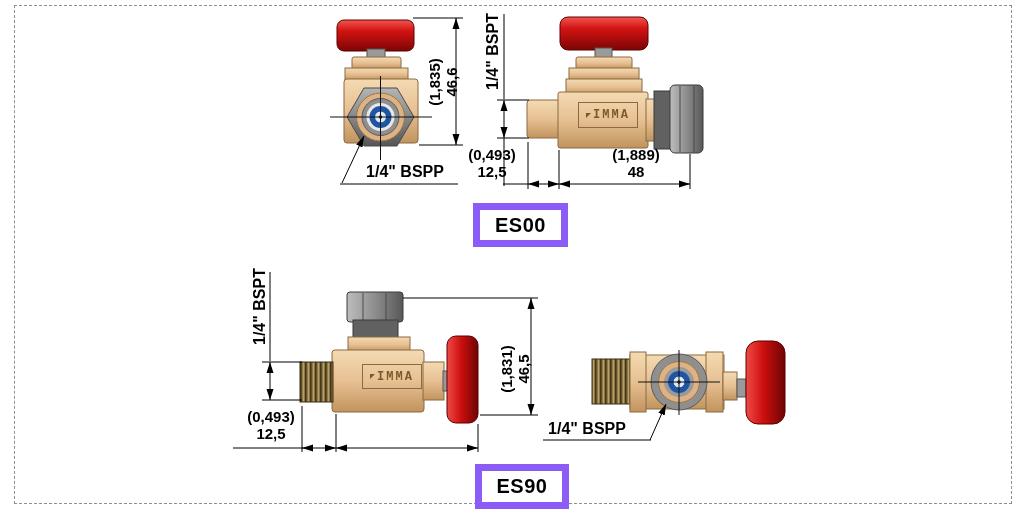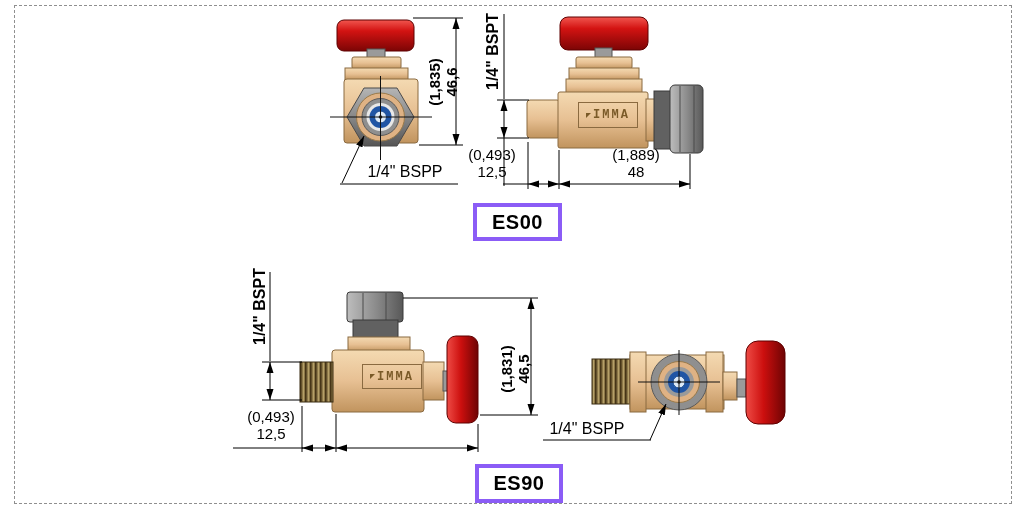--- a/index.html
+++ b/index.html
@@ -1,29 +1,29 @@
 <!DOCTYPE html>
 <html><head>
 <meta charset="utf-8">
 <style>
   html,body{margin:0;padding:0;background:#ffffff;}
   .canvas{position:relative;width:1025px;height:510px;background:#ffffff;
           font-family:"Liberation Sans",sans-serif;overflow:hidden;}
   .frame{position:absolute;left:14px;right:13px;top:5px;bottom:6px;border:1px dashed #8f8f8f;}
   .art{position:absolute;left:0;top:0;}
-  .dim-text{position:absolute;font-weight:normal;font-size:15px;line-height:17px;
+  .dim-text{position:absolute;font-weight:bold;font-size:15px;line-height:17px;
             text-align:center;color:#000;white-space:nowrap;}
   .dim-text .ln{display:block;}
   .rot-wrap{position:absolute;display:flex;align-items:center;justify-content:center;}
   .rot-wrap .inner{transform:rotate(-90deg);white-space:nowrap;font-weight:bold;
                    font-size:15px;line-height:17px;text-align:center;color:#000;}
   .rot-wrap .inner .ln{display:block;}
   .thread-label .inner{font-size:16px;}
   .port-label{font-size:16px;}
-  .model-box{position:absolute;border:4px solid #8b5cf6;background:#fff;display:flex;
+  .model-box{position:absolute;border:7px solid #8b5cf6;background:#fff;display:flex;
              align-items:center;justify-content:center;font-weight:bold;font-size:20px;
              color:#000;letter-spacing:0.5px;}
   .logo{position:absolute;border:1px solid #8a6a40;color:#7a5a28;display:flex;
         align-items:center;justify-content:center;font-weight:bold;font-size:12px;
         letter-spacing:2px;font-family:Liberation Mono, monospace;}
   .logo::before{content:"";width:0;height:0;border-top:5px solid #7a5a28;
                 border-right:5px solid transparent;margin-right:2px;}
   .dim{stroke:#000;stroke-width:1;fill:none;}
   .thin{stroke:#111;stroke-width:1;fill:none;}
   .facet{stroke:#4a4a4a;stroke-width:1;}

